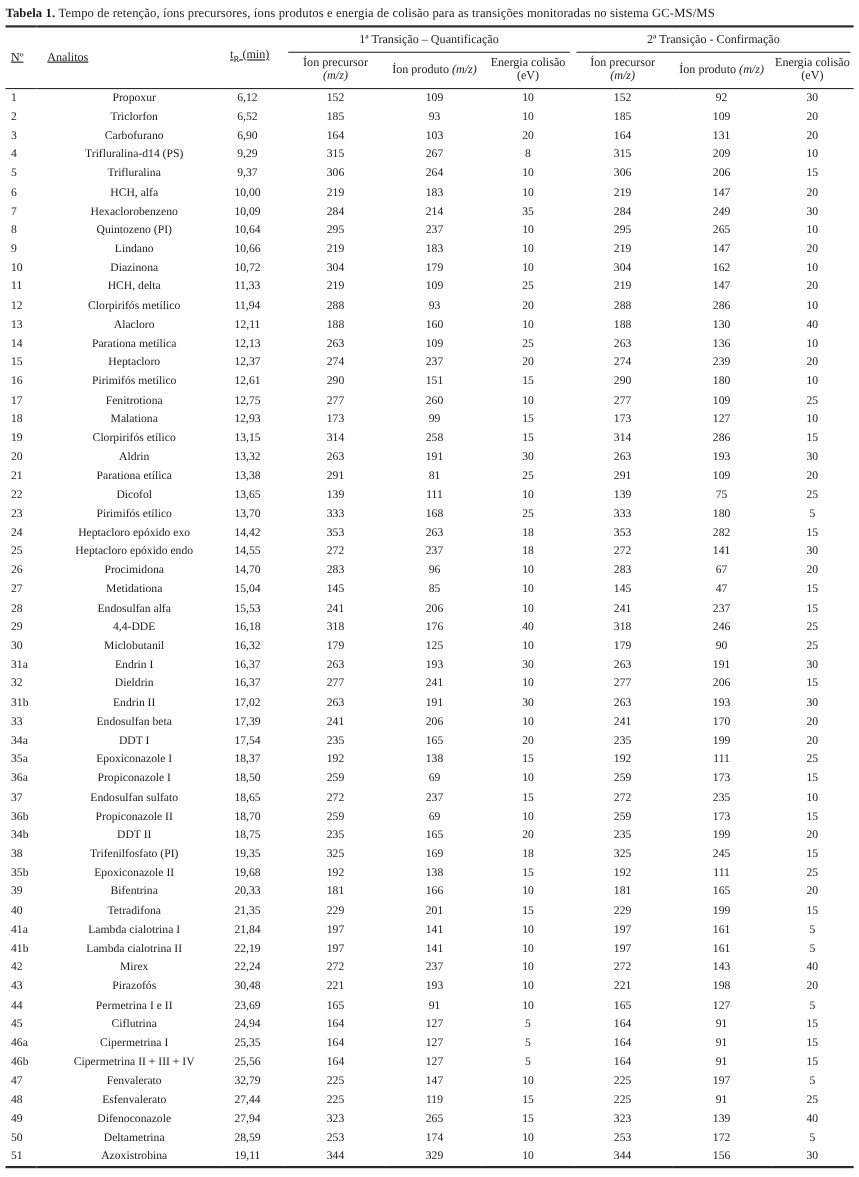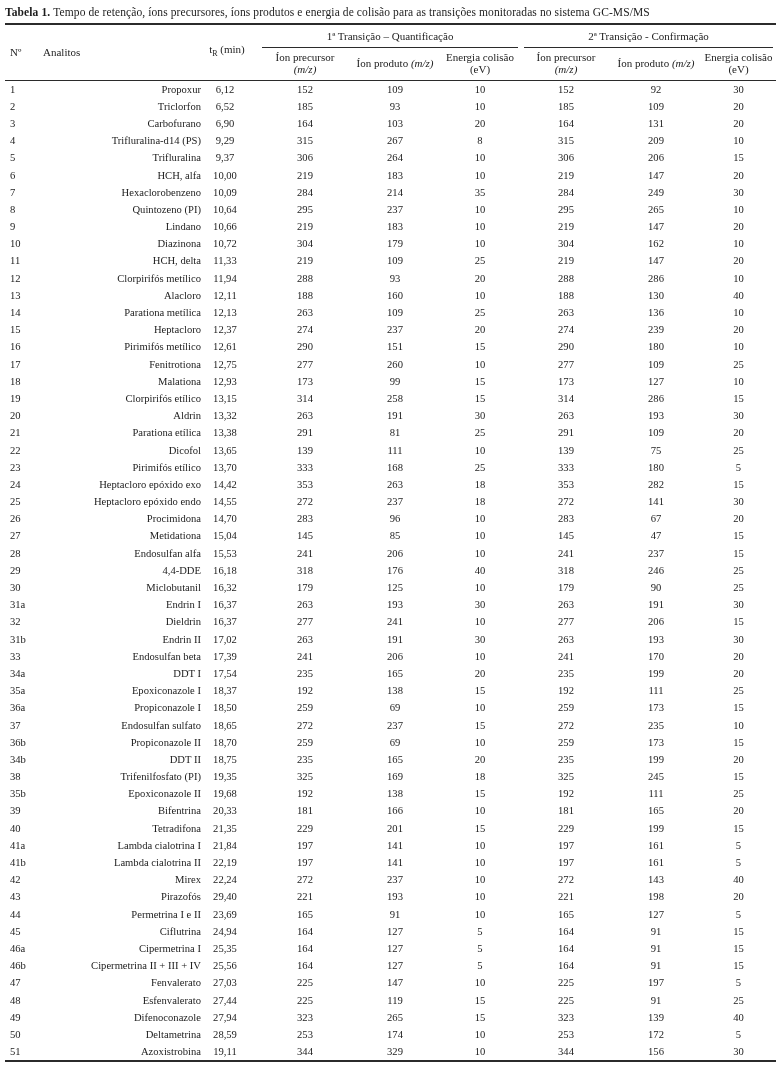--- a/index.html
+++ b/index.html
@@ -24,28 +24,28 @@
   th.left{text-align:left;}
   th.c0{padding-left:5px;}
   th.c1{padding-left:10px;}
   th.c2{text-align:center;padding-right:6px;}
   th.group{padding:0;vertical-align:top;}
   .group-inner{
     margin:0 3px;padding:5px 0 4px 0;text-align:center;
     border-bottom:1.2px solid #2b2b2b;font-size:11px;
   }
   tr.subhead th{border-bottom:1.6px solid #2b2b2b;text-align:center;padding:3px 0 4px 0;}
-  th.rspan{border-bottom:1.6px solid #2b2b2b;}
+  th.rspan{border-bottom:1.6px solid #2b2b2b;text-decoration:underline;}
   .it{font-style:italic;}
   tbody td{
     font-size:10.6px;height:17.2px;padding:0;line-height:11px;
     vertical-align:middle;text-align:center;white-space:nowrap;overflow:hidden;
   }
   tbody td.col-num{text-align:left;padding-left:5px;}
-  tbody td.col-analyte{text-align:right;padding-left:10px;}
+  tbody td.col-analyte{text-align:center;padding-left:10px;}
   tbody td.col-tr{text-align:center;padding-right:10px;}
   sub{font-size:8px;}
 </style>
 </head>
 <body>
 
 <div class="page">
 
   <div class="caption">
     <span class="cap-label">Tabela 1.</span><span>Tempo de retenção, íons precursores, íons produtos e energia de colisão para as transições monitoradas no sistema GC-MS/MS</span>
@@ -610,21 +610,21 @@
           <td class="col-ion">272</td>
           <td class="col-ion">237</td>
           <td class="col-ion">10</td>
           <td class="col-ion">272</td>
           <td class="col-ion">143</td>
           <td class="col-ion">40</td>
         </tr>
         <tr>
           <td class="col-num">43</td>
           <td class="col-analyte">Pirazofós</td>
-          <td class="col-tr">29,40</td>
+          <td class="col-tr">30,48</td>
           <td class="col-ion">221</td>
           <td class="col-ion">193</td>
           <td class="col-ion">10</td>
           <td class="col-ion">221</td>
           <td class="col-ion">198</td>
           <td class="col-ion">20</td>
         </tr>
         <tr>
           <td class="col-num">44</td>
           <td class="col-analyte">Permetrina I e II</td>
@@ -665,21 +665,21 @@
           <td class="col-ion">164</td>
           <td class="col-ion">127</td>
           <td class="col-ion">5</td>
           <td class="col-ion">164</td>
           <td class="col-ion">91</td>
           <td class="col-ion">15</td>
         </tr>
         <tr>
           <td class="col-num">47</td>
           <td class="col-analyte">Fenvalerato</td>
-          <td class="col-tr">27,03</td>
+          <td class="col-tr">32,79</td>
           <td class="col-ion">225</td>
           <td class="col-ion">147</td>
           <td class="col-ion">10</td>
           <td class="col-ion">225</td>
           <td class="col-ion">197</td>
           <td class="col-ion">5</td>
         </tr>
         <tr>
           <td class="col-num">48</td>
           <td class="col-analyte">Esfenvalerato</td>

